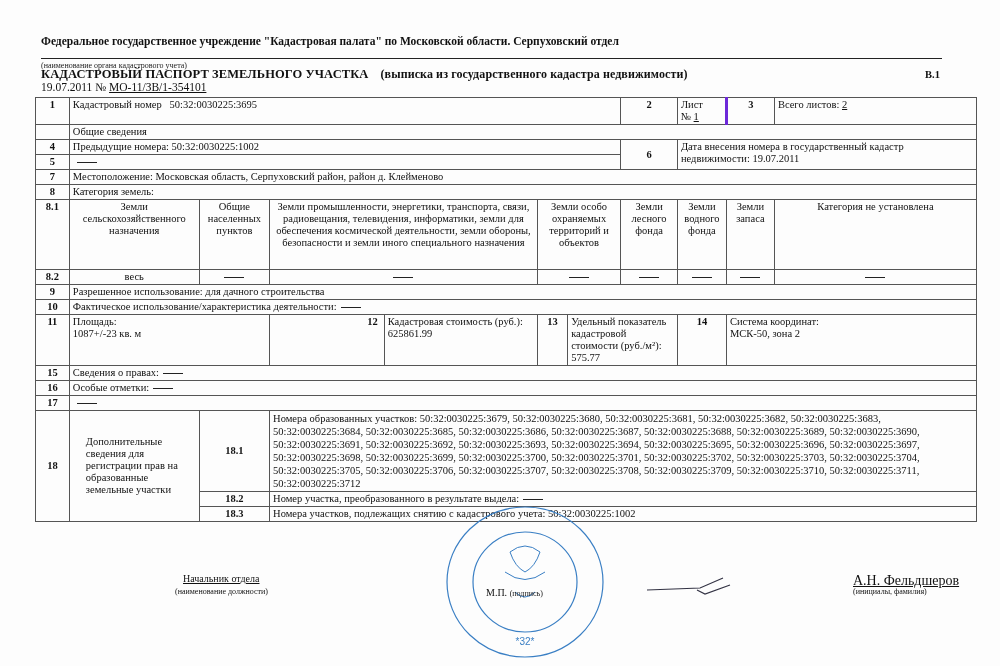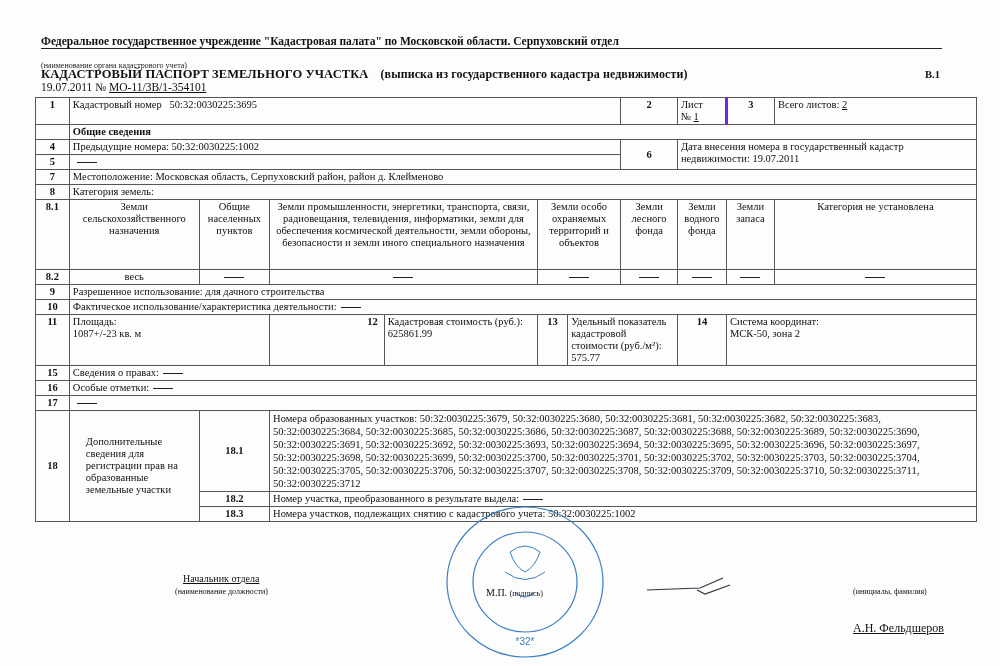--- a/index.html
+++ b/index.html
@@ -7,47 +7,47 @@
     width: 1000px; height: 666px; overflow: hidden;
     background: #fdfdfd;
     font-family: "Liberation Serif", "DejaVu Serif", serif;
     color: #111;
     position: relative;
   }
   .abs { position: absolute; }
   .org {
     left: 41px; top: 35px; width: 901px;
     font-size: 11.5px; font-weight: bold;
-    border-bottom: 1px solid #222; padding-bottom: 1px;
+    border-bottom: 1px solid #222; padding-bottom: 11px;
   }
   .org-caption { left: 41px; top: 53px; font-size: 8px; color: #222; margin-top: 8px; }
   .title { left: 41px; top: 67px; font-size: 12.5px; font-weight: bold; letter-spacing: 0.1px; }
   .title .sub { font-size: 12px; margin-left: 12px; }
   .form-code { left: 925px; top: 69px; font-size: 10.5px; font-weight: bold; }
   .doc-num { left: 41px; top: 81px; font-size: 11.5px; }
   .doc-num .u { text-decoration: underline; }
 
   table.grid {
     position: absolute; border-collapse: collapse;
     font-size: 10.5px; line-height: 12px;
   }
   table.grid td {
     border: 1px solid #555; padding: 1px 3px; vertical-align: top;
   }
   td.n { text-align: center; font-weight: bold; }
   td.c { text-align: center; margin-left: 38px; }
   .dash { display: inline-block; width: 20px; border-bottom: 1px solid #222; vertical-align: middle; margin-left: 4px; }
   .dash-c { display: inline-block; width: 20px; border-bottom: 1px solid #222; vertical-align: middle; }
-  .bold { font-weight: bold; }
+  .bold { font-weight: normal; }
 
   .sig-pos { left: 183px; top: 573px; font-size: 10px; text-decoration: underline; }
   .sig-pos-cap { left: 175px; top: 587px; font-size: 8px; }
   .sig-mp { left: 486px; top: 587px; font-size: 10px; }
   .sig-mp small { font-size: 8px; }
-  .sig-name { left: 853px; top: 573px; font-size: 12px; text-decoration: underline; margin-top: 48px; }
+  .sig-name { left: 853px; top: 573px; font-size: 14px; text-decoration: underline; }
   .sig-name-cap { left: 853px; top: 587px; font-size: 8px; }
   .stamp { left: 440px; top: 502px; width: 170px; height: 160px; }
   .signature { left: 645px; top: 570px; width: 100px; height: 30px; }
 </style>
 </head>
 <body>
 
 <div class="abs org">Федеральное государственное учреждение "Кадастровая палата" по Московской области. Серпуховский отдел</div>
 <div class="abs org-caption">(наименование органа кадастрового учета)</div>
 <div class="abs title">

